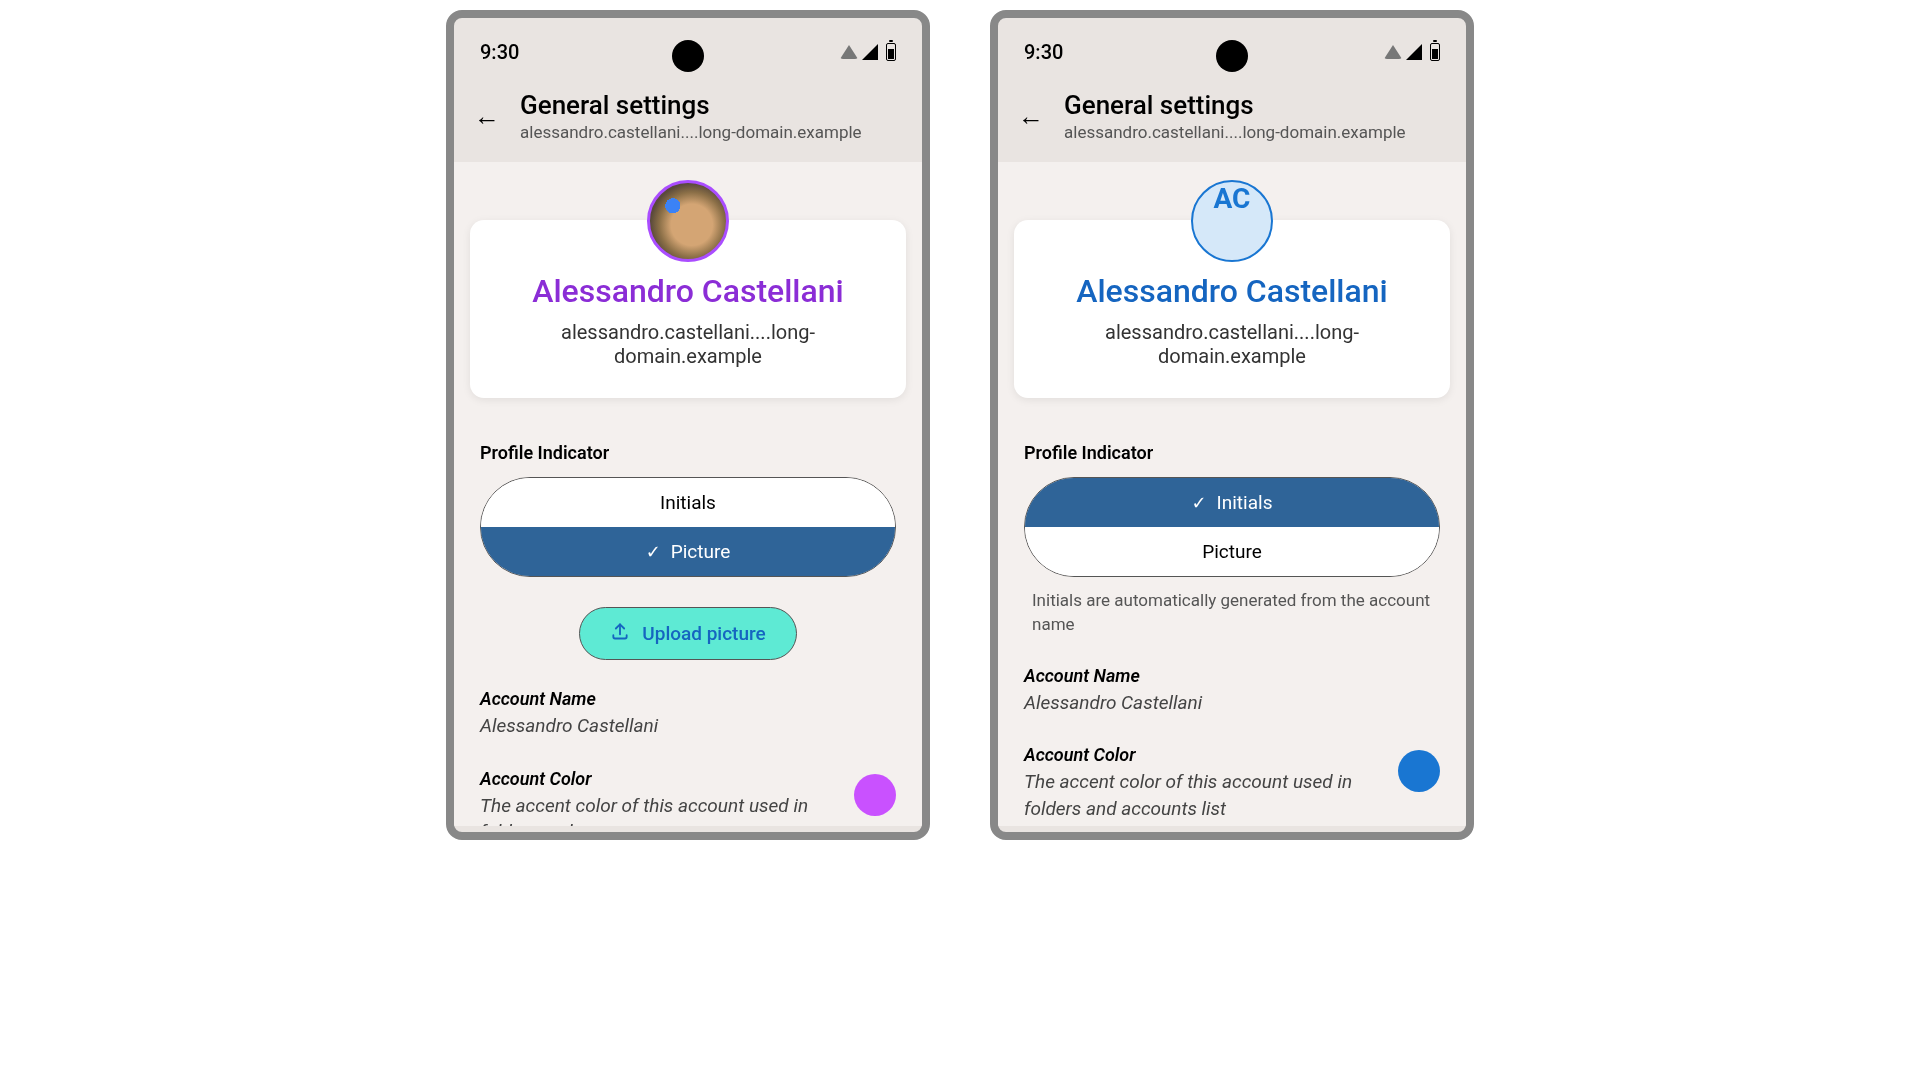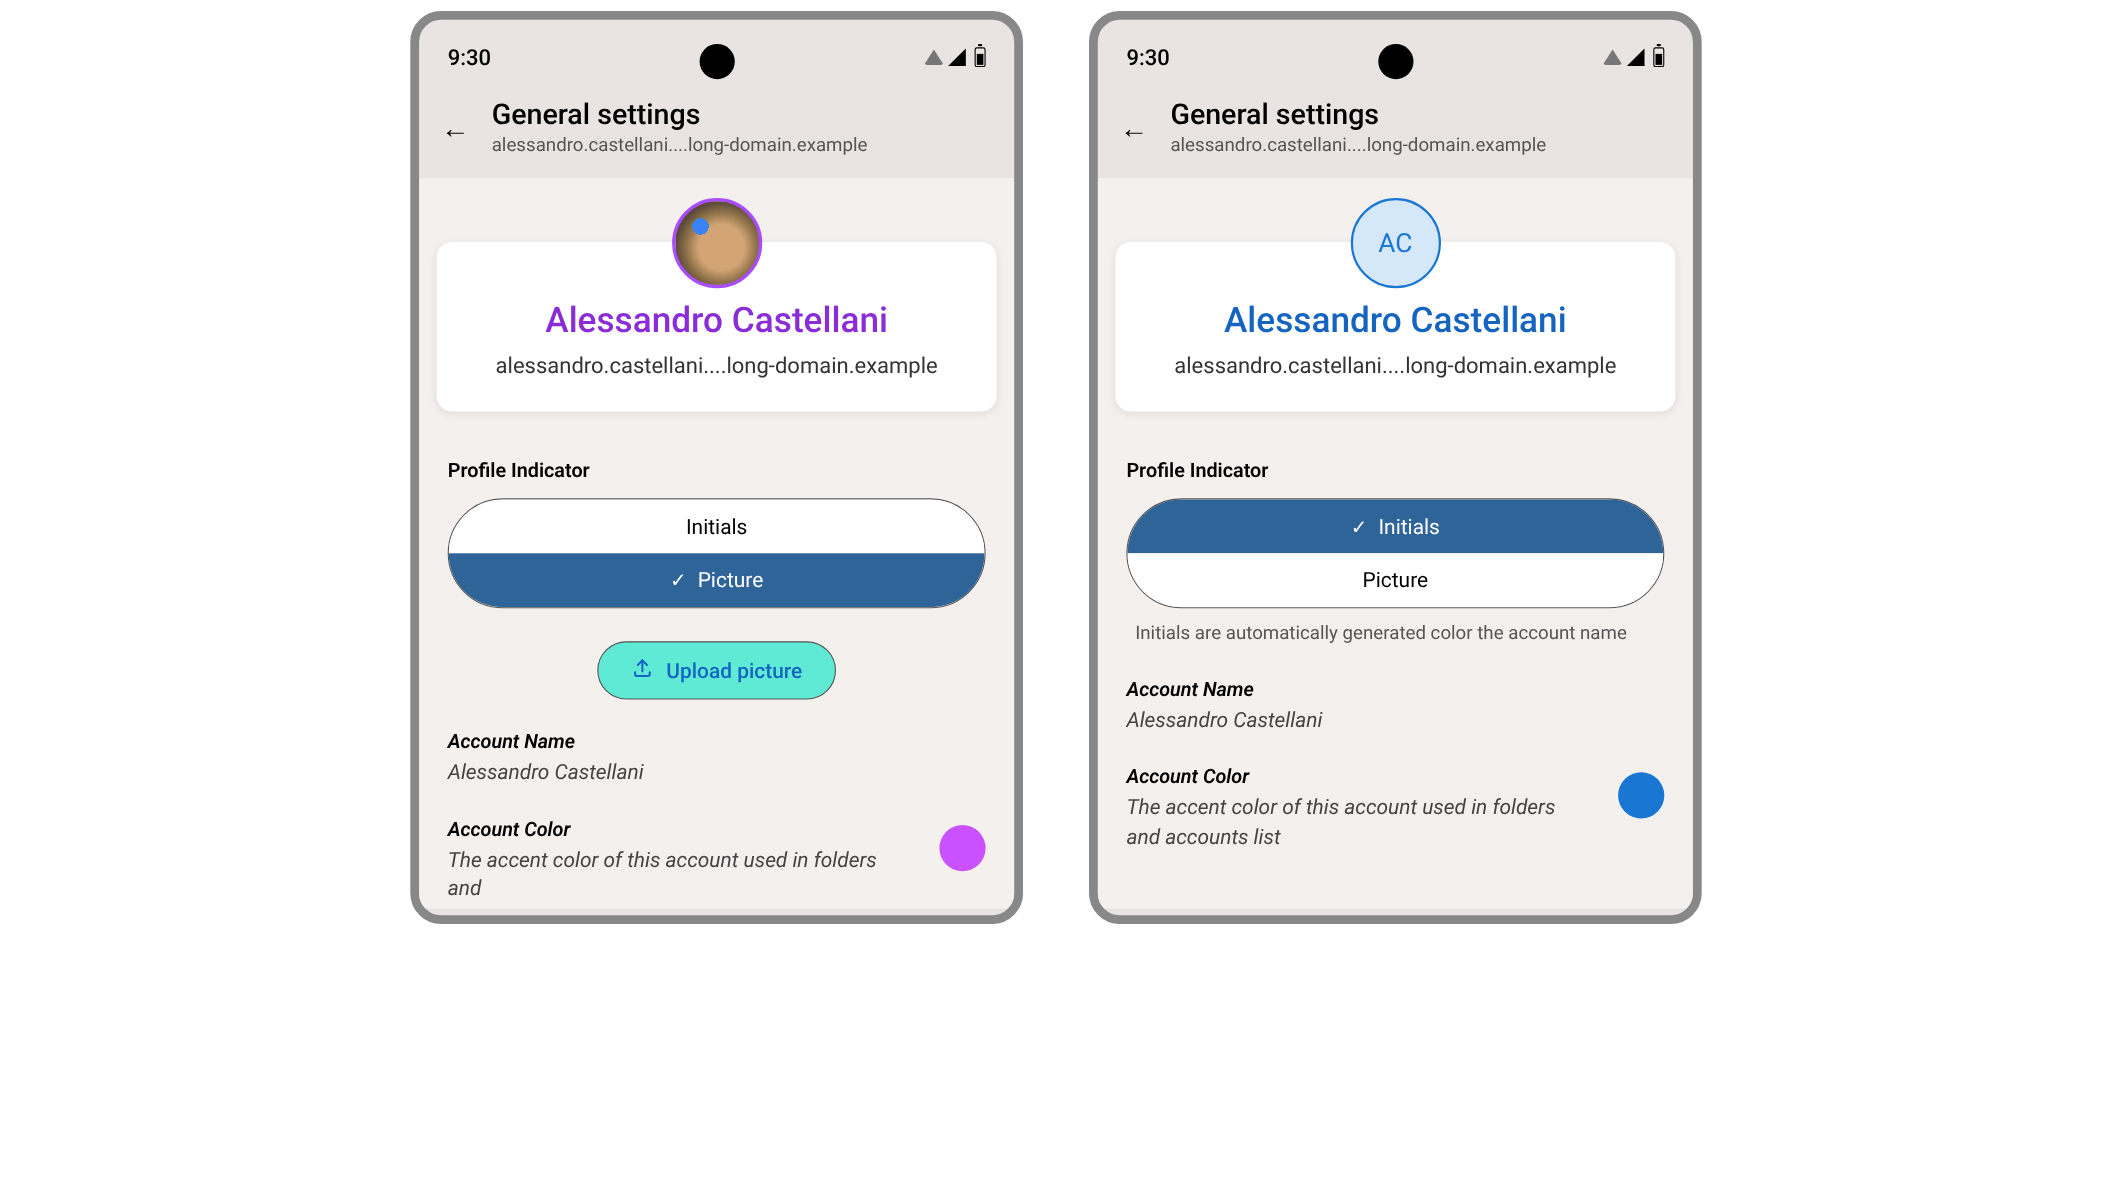--- a/index.html
+++ b/index.html
@@ -8,24 +8,24 @@
       background: #fff;
       width: 1920px;
       height: 1080px;
       display: flex;
       justify-content: center;
       align-items: flex-start;
       gap: 60px;
       padding-top: 10px;
     }
     .phone {
-      width: 557px;
+      width: 484px;
       height: 830px;
       border: 8px solid #888;
-      border-radius: 28px;
+      border-radius: 16px;
       background: #e9e4e1;
       overflow: hidden;
       position: relative;
     }
     .camera {
       width: 32px;
       height: 32px;
       background: #000;
       border-radius: 50%;
       position: absolute;
@@ -115,24 +115,24 @@
       justify-content: center;
       position: relative;
       z-index: 5;
       margin-top: 18px;
     }
     .avatar {
       width: 82px;
       height: 82px;
       border-radius: 50%;
       display: flex;
-      align-items: center;
-      justify-content: center;
-      font-size: 24px;
-      font-weight: 400;
+      align-items: flex-start;
+      justify-content: center;
+      font-size: 28px;
+      font-weight: 700;
     }
     .avatar.pic {
       border: 3px solid #aa4dff;
       background: radial-gradient(circle at 30% 30%, #3b82f6 10%, transparent 10%),
                   radial-gradient(circle at 55% 55%, #d4a574 35%, #8b6f47 55%, #5a4a3a 70%);
     }
     .avatar.initials {
       background: #d5e8f9;
       border: 2px solid #1976d2;
       color: #1976d2;
@@ -341,21 +341,21 @@
       <div class="section-label">Profile Indicator</div>
       <div class="segmented">
         <div class="seg-btn active">
           <span class="check-icon">✓</span>
           <span>Initials</span>
         </div>
         <div class="seg-btn inactive">
           <span>Picture</span>
         </div>
       </div>
-      <div class="helper-text">Initials are automatically generated color the account name</div>
+      <div class="helper-text">Initials are automatically generated from the account name</div>
     </div>
     <div class="section tight">
       <div class="section-label">Account Name</div>
       <div class="section-sub">Alessandro Castellani</div>
     </div>
     <div class="section tight">
       <div class="color-row">
         <div class="text-col">
           <div class="section-label">Account Color</div>
           <div class="section-sub">The accent color of this account used in folders and accounts list</div>

